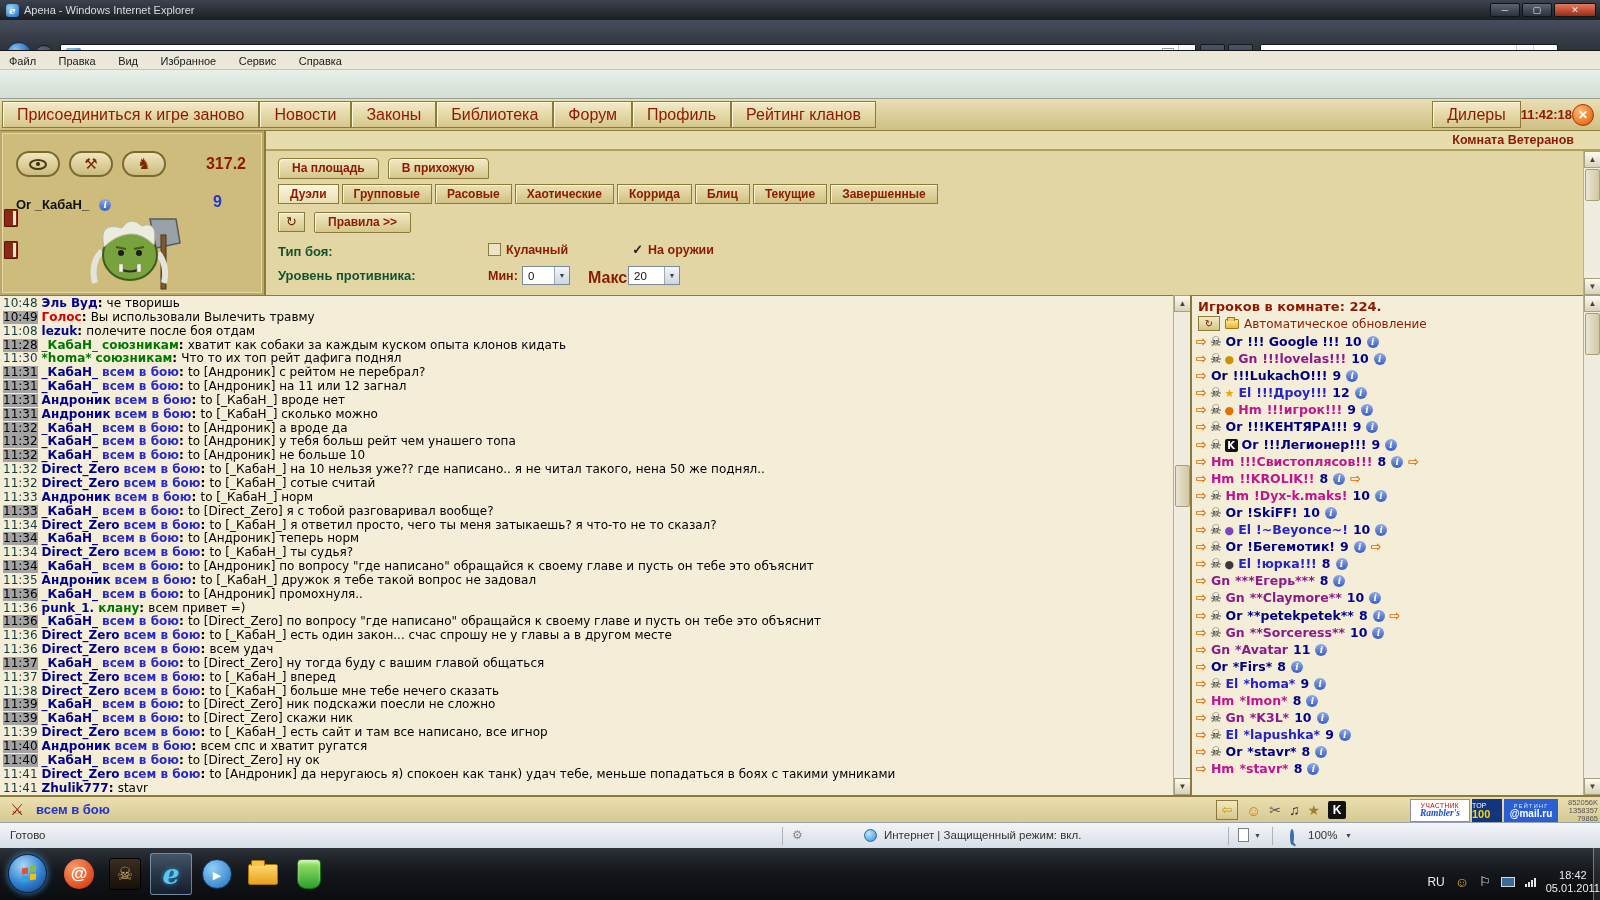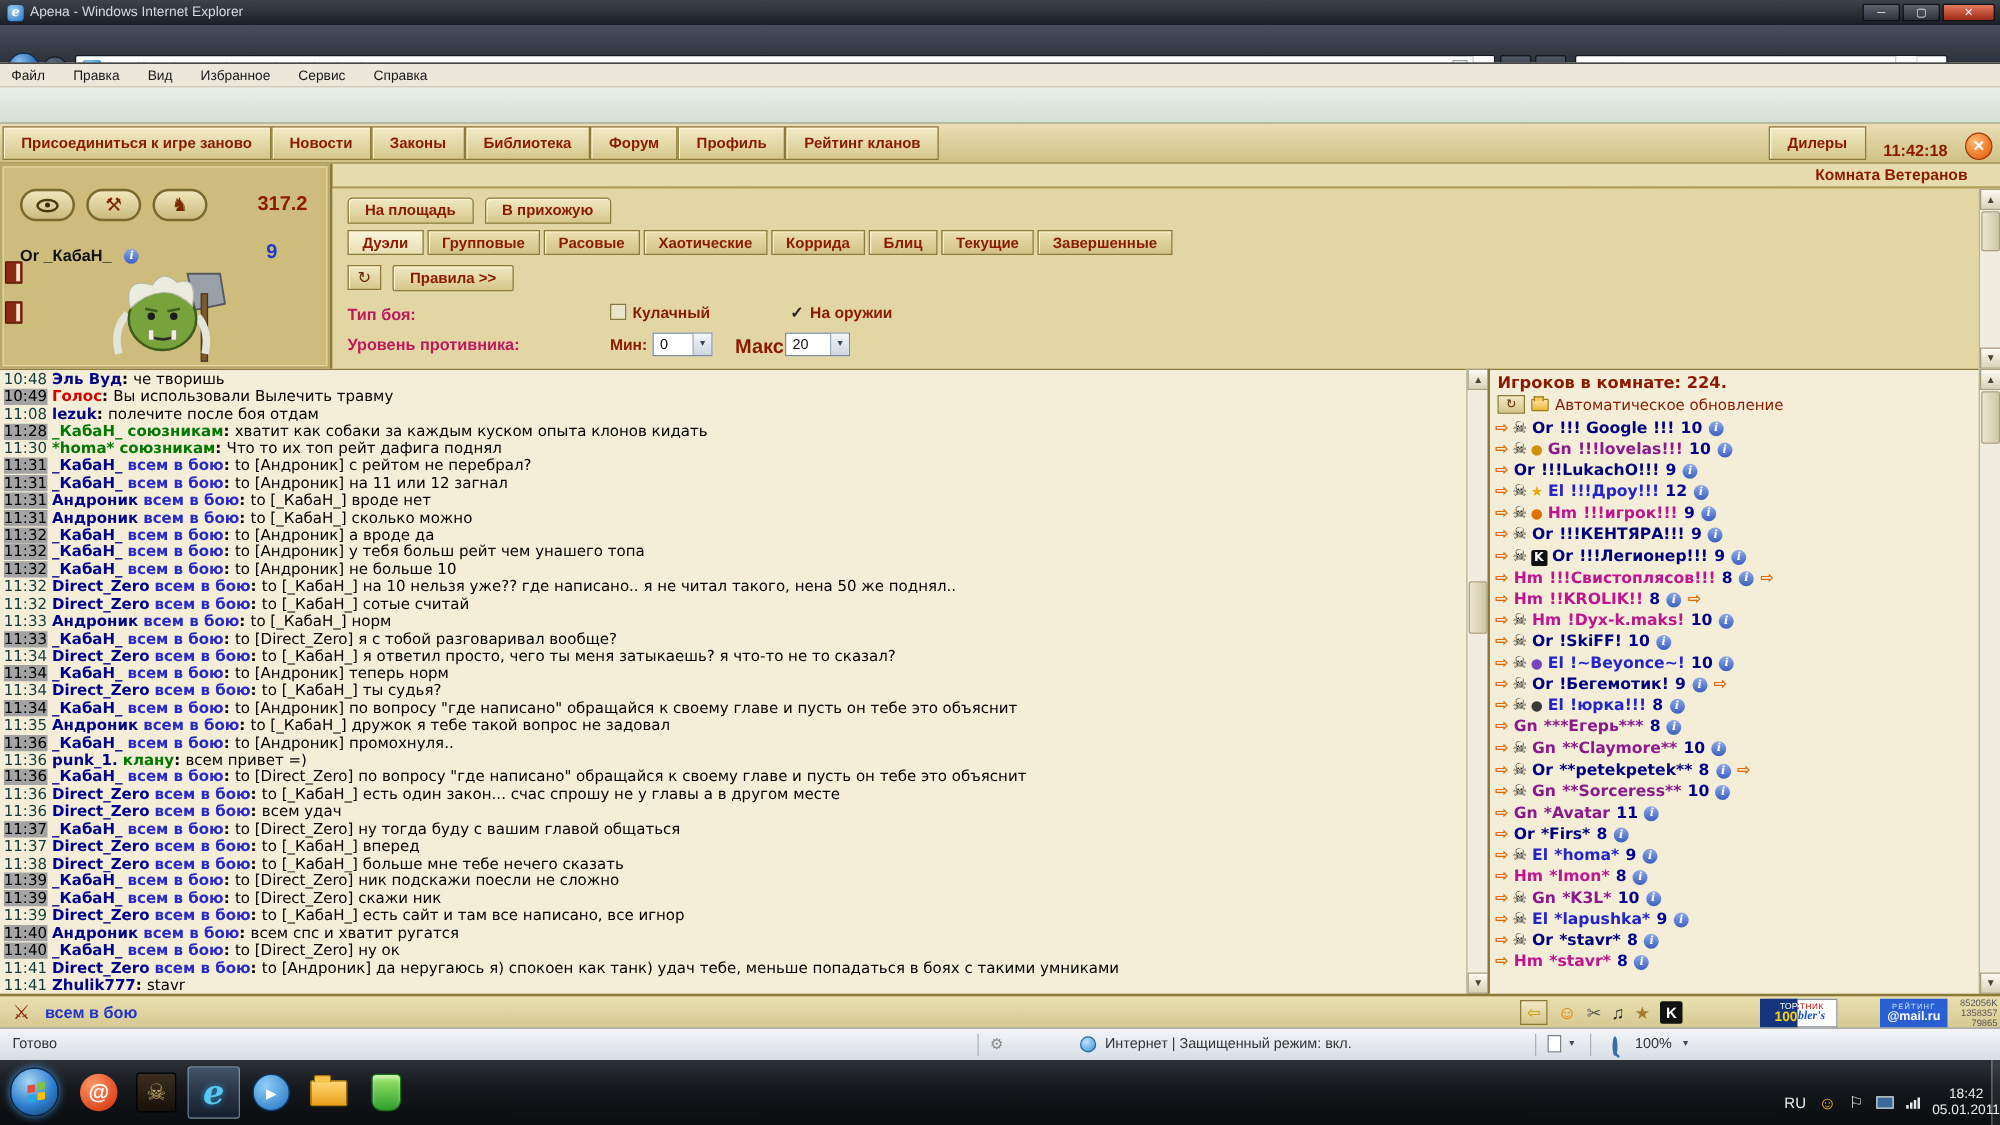--- a/index.html
+++ b/index.html
@@ -55,22 +55,22 @@
   .tbi{display:flex;align-items:center;gap:2px;padding:0 4px;height:22px}
   .caret{font-size:7px;color:#445}
   .feedico{width:12px;height:12px;border-radius:2px;background:radial-gradient(circle at 30% 70%,#ffd9a0,#e87800);border:1px solid #a85400}
   .printico{width:13px;height:10px;background:linear-gradient(#eef,#aab4c2);border:1px solid #78828e}
   .helpico{width:13px;height:13px;border-radius:50%;background:radial-gradient(circle at 35% 30%,#9fd4f4,#1f6fc0);color:#fff;font-size:9px;line-height:13px;text-align:center;font-weight:bold}
   .vsep{width:1px;height:20px;background:#aab4ac;margin:0 3px}
 
   
   .gamenav{position:absolute;left:0;top:99px;width:100%;height:32px;background:linear-gradient(#ead fb4,#cfc084);background:linear-gradient(#eadfb4,#cfc084);border-bottom:1px solid #8b7a3a}
   .gnitems{position:absolute;left:2px;top:2px;display:flex}
-  .gnbtn{height:27px;line-height:25px;padding:0 14px;background:linear-gradient(#f4ebc8,#d5c78a);border:1px solid #8b7a3a;box-shadow:inset 1px 1px 0 #fff7da;color:#8b1a00;font-weight:bold;font-size:12px;white-space:nowrap}
-  .gnright{position:absolute;right:6px;top:2px;display:flex;align-items:flex-end;gap:14px}
+  .gnbtn{height:27px;line-height:25px;padding:0 14px;background:linear-gradient(#f4ebc8,#d5c78a);border:1px solid #8b7a3a;box-shadow:inset 1px 1px 0 #fff7da;color:#8b1a00;font-weight:normal;font-size:16px;white-space:nowrap}
+  .gnright{position:absolute;right:6px;top:2px;display:flex;align-items:center;}
   .gnclock{color:#8b1a00;font-weight:bold;font-size:13px}
   .gclose{width:22px;height:22px;border-radius:50%;background:radial-gradient(circle at 35% 30%,#ffb870,#e05600);border:1px solid #a03800;color:#fff;font-weight:bold;font-size:12px;line-height:20px;text-align:center}
 
   
   .roomstrip{position:absolute;left:0;top:131px;width:100%;height:20px;background:#e7dcab;border-bottom:2px solid #b3a05c}
   .roomname{position:absolute;right:26px;top:2px;font-size:12.5px;font-weight:bold;color:#8b1a00}
 
   
   .charpanel{position:absolute;left:0;top:131px;width:266px;height:164px;background:#cdbc7c;border-right:2px solid #8b7a3a;box-shadow:inset 0 0 0 2px #b9a868,inset 0 0 0 3px #e4d8a6}
   .cpiconrow{position:absolute;left:16px;top:20px;display:flex;gap:9px}
@@ -86,21 +86,21 @@
 
   
   .battlepanel{position:absolute;left:266px;top:151px;width:1317px;height:144px;background:#e2d7a4}
   .bprow1{position:absolute;left:12px;top:7px;display:flex;gap:9px}
   .bpbtn{height:21px;line-height:19px;padding:0 13px;background:linear-gradient(#f2e9c4,#d5c78a);border:1px solid #8b7a3a;box-shadow:inset 1px 1px 0 #fff7da;border-radius:4px 4px 0 0;color:#8b1a00;font-weight:bold;font-size:12px}
   .bptabs{position:absolute;left:12px;top:33px;display:flex;gap:3px}
   .btl{height:20px;line-height:18px;padding:0 11px;background:linear-gradient(#ece1b2,#d0c184);border:1px solid #8b7a3a;box-shadow:inset 1px 1px 0 #fff3cc;color:#8b1a00;font-weight:bold;font-size:12px}
   .btl.active{background:linear-gradient(#faf4dc,#e9dfb4)}
   .bpactions{position:absolute;left:12px;top:61px;display:flex;gap:9px}
   .refsq{width:27px;height:20px;background:linear-gradient(#f2e9c4,#d5c78a);border:1px solid #8b7a3a;box-shadow:inset 1px 1px 0 #fff7da;color:#6a2800;font-size:13px;line-height:18px;text-align:center}
-  .bplabel{font-size:13px;font-weight:bold;color:#be185d}
+  .bplabel{font-size:13px;font-weight:bold;color:#14532d}
   .bptype{position:absolute;left:12px;top:93px}
   .bplvl{position:absolute;left:12px;top:117px}
   .optwrap{position:absolute;top:91px;display:flex;gap:64px}
   .opt{display:flex;align-items:center;gap:5px;font-size:12.5px;color:#8b1a00;font-weight:bold}
   .cbx{width:13px;height:13px;background:#ece4c8;border:1px solid #8a7a40}
   .ckm{font-size:13px;color:#222;font-weight:bold}
   .minlbl{position:absolute;left:222px;top:118px;font-size:12.5px;color:#8b1a00;font-weight:bold}
   .maxlbl{position:absolute;left:322px;top:118px;font-size:16px;color:#8b1a00;font-weight:bold}
   .sel{position:absolute;top:115px;height:19px;background:#fff;border:1px solid #7a8a9a;font-size:11.5px;color:#111;display:flex;align-items:center;padding-left:5px;justify-content:space-between}
   .sel .sarr{width:15px;height:17px;margin-left:5px;background:linear-gradient(#f4f6f8,#cdd6e0);border-left:1px solid #9aa8b8;display:flex;align-items:center;justify-content:center;font-size:7px;color:#345}
@@ -152,21 +152,21 @@
   .ciicons{position:absolute;left:1216px;top:1px;height:24px;display:flex;align-items:center;gap:8px}
   .cib{width:22px;height:20px;background:linear-gradient(#f2e9c4,#d5c78a);border:1px solid #8b7a3a;text-align:center;line-height:18px;font-size:13px;color:#c89400}
   .cismiley{color:#e07800;font-size:15px}
   .ciscissors{color:#555;font-size:14px}
   .cinote{color:#2a2a2a;font-size:14px}
   .cistar{color:#a08030;font-size:14px}
   .cik{width:18px;height:18px;background:#111;color:#fff;font-weight:bold;font-size:12px;line-height:18px;text-align:center;border-radius:2px}
   .rambler{position:absolute;left:1410px;top:2px;width:60px;height:23px;background:#fff;border:1px solid #8a90a0;display:flex;flex-direction:column;align-items:center;justify-content:center;line-height:1}
   .ramb1{font-size:6.5px;color:#c00000;letter-spacing:.5px}
   .ramb2{font-size:9.5px;font-weight:bold;font-style:italic;color:#1a4fd0;font-family:"Liberation Serif",serif}
-  .top100{position:absolute;left:1408px;top:2px;width:30px;height:23px;background:#12357e;display:flex;flex-direction:column;align-items:flex-end;justify-content:center;line-height:1}
+  .top100{position:absolute;left:1472px;top:2px;width:30px;height:23px;background:#12357e;display:flex;flex-direction:column;align-items:flex-start;justify-content:center;line-height:1}
   .topw{font-size:7px;color:#fff}
   .topn{font-size:11px;font-weight:bold;color:#ffd400}
   .mailru{position:absolute;left:1504px;top:2px;width:54px;height:23px;background:#2a5fd4;display:flex;flex-direction:column;align-items:center;justify-content:center;line-height:1}
   .mrl{font-size:6px;color:#cfe0ff;letter-spacing:1px}
   .mrb{font-size:10px;font-weight:bold;color:#fff}
   .counters{position:absolute;left:1560px;top:2px;width:38px;height:23px;display:flex;flex-direction:column;justify-content:center;text-align:right;font-size:7.5px;line-height:8px;color:#555}
 
   
   .statusbar{position:absolute;left:0;top:822px;width:100%;height:26px;background:linear-gradient(#f3f5f8,#d8dee6);border-top:1px solid #98a2ae;font-size:11.5px;color:#333}
   .stready{position:absolute;left:10px;top:6px}

